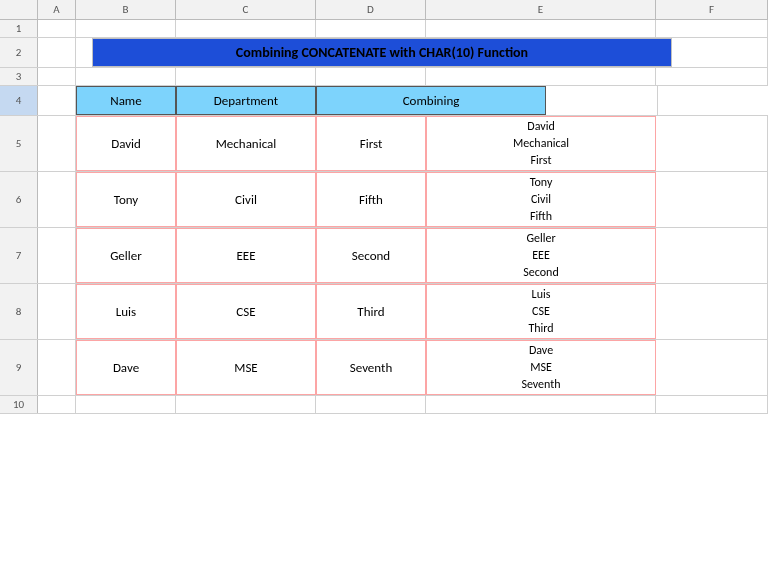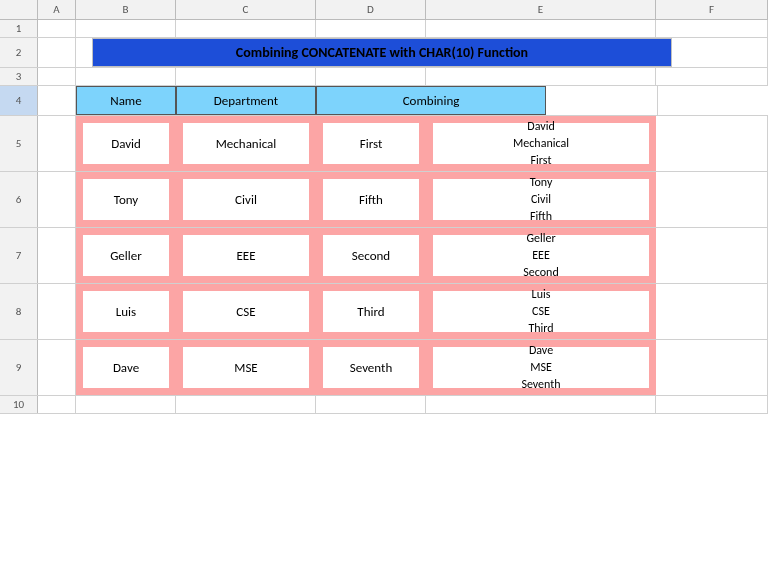--- a/index.html
+++ b/index.html
@@ -106,21 +106,21 @@
 
     
     .tbl-header {
       background: #7dd3fc;
       font-weight: normal;
       border: 1px solid #555;
     }
 
     
     .tbl-cell {
-      border: 7px solid #fca5a5;
+      border: 1px solid #fca5a5;
       text-align: right;
     }
 
     
     .combined-cell {
       flex-direction: column;
       line-height: 1.4;
       font-size: 12px;
     }
 

